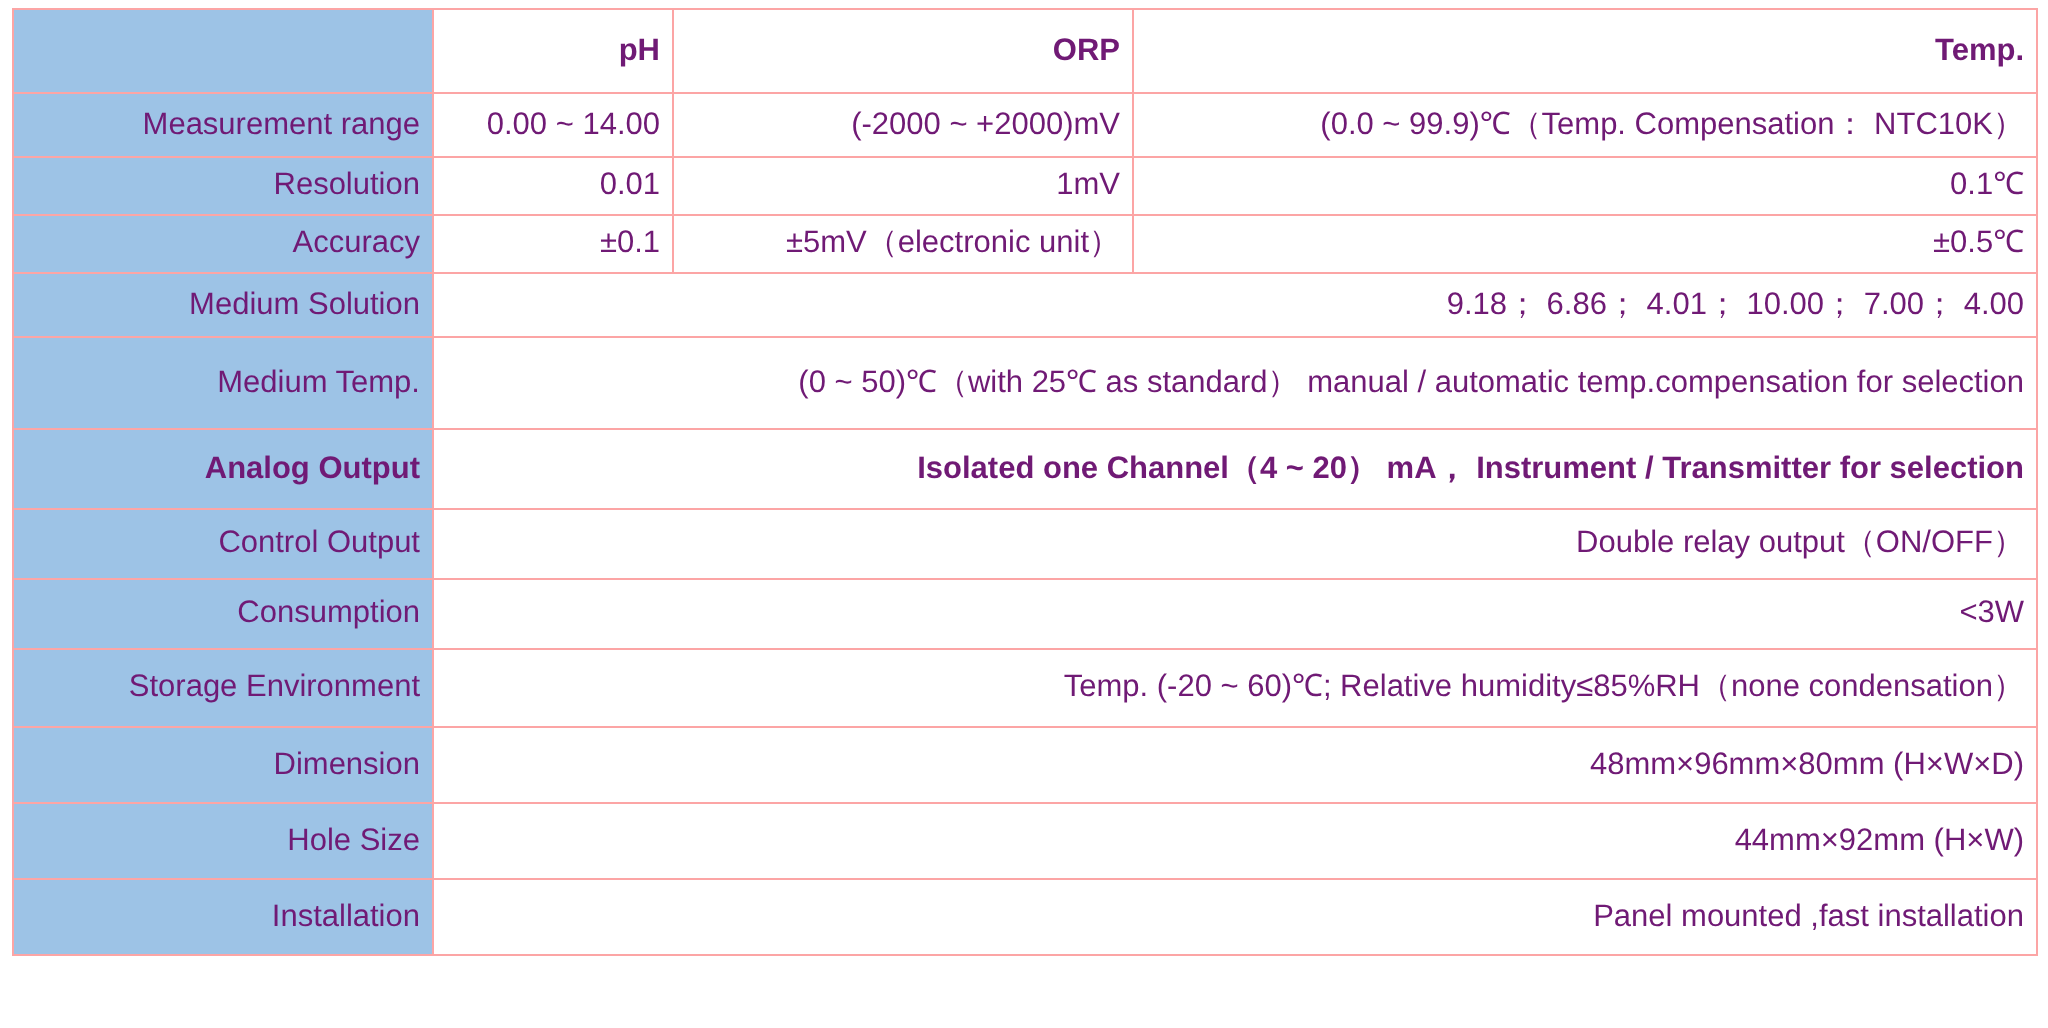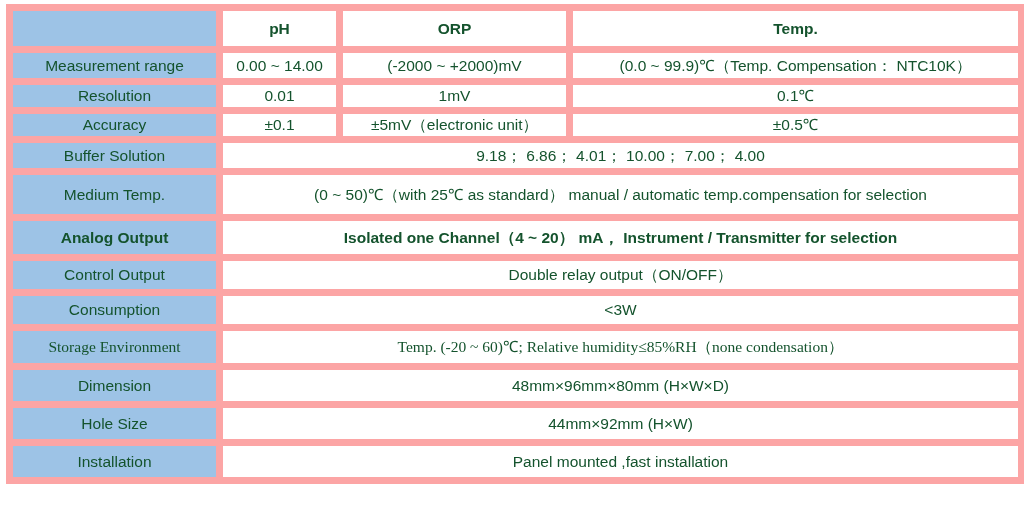--- a/index.html
+++ b/index.html
@@ -20,27 +20,27 @@
     padding: 4px 6px 10px 6px;
     background: #ffffff;
   }
   table.spec-table {
     width: 1012px;
     border-collapse: collapse;
     table-layout: fixed;
     background: #ffffff;
   }
   table.spec-table td {
-    border: 7px solid #fca5a5;
-    color: #14532d;
+    border: 1px solid #fca5a5;
+    color: #701a75;
     font-size: 15.5px;
     line-height: 1.25;
     padding: 0 6px;
     vertical-align: middle;
-    text-align: center;
+    text-align: right;
     white-space: nowrap;
   }
   
   td.label-cell {
     background: #9dc3e6;
     color: #41474e;
     text-align: center;
     font-size: 15.5px;
     padding: 0 4px;
   }
@@ -103,21 +103,21 @@
       </tr>
 
       <tr style="height:29px;">
         <td class="label-cell">Accuracy</td>
         <td class="value-cell">±0.1</td>
         <td class="value-cell">±5mV（electronic unit）</td>
         <td class="value-cell">±0.5℃</td>
       </tr>
 
       <tr style="height:32px;">
-        <td class="label-cell">Buffer Solution</td>
+        <td class="label-cell">Medium Solution</td>
         <td class="value-cell" colspan="3">9.18； 6.86； 4.01； 10.00； 7.00； 4.00</td>
       </tr>
 
       <tr style="height:46px;">
         <td class="label-cell">Medium Temp.</td>
         <td class="value-cell align-left" colspan="3">(0 ~ 50)℃（with 25℃ as standard） manual / automatic temp.compensation for selection</td>
       </tr>
 
       <tr style="height:40px;font-weight:bold;">
         <td class="label-cell">Analog Output</td>
@@ -128,21 +128,21 @@
         <td class="label-cell">Control Output</td>
         <td class="value-cell" colspan="3">Double relay output（ON/OFF）</td>
       </tr>
 
       <tr style="height:35px;">
         <td class="label-cell">Consumption</td>
         <td class="value-cell" colspan="3">&lt;3W</td>
       </tr>
 
 
-      <tr style="height:39px;font-family:Liberation Serif, serif;">
+      <tr style="height:39px;">
         <td class="label-cell">Storage Environment</td>
         <td class="value-cell" colspan="3">Temp. (-20 ~ 60)℃; Relative humidity≤85%RH（none condensation）</td>
       </tr>
 
       <tr style="height:38px;margin-top:32px;">
         <td class="label-cell">Dimension</td>
         <td class="value-cell" colspan="3">48mm×96mm×80mm (H×W×D)</td>
       </tr>
 
       <tr style="height:38px;margin-left:40px;">

